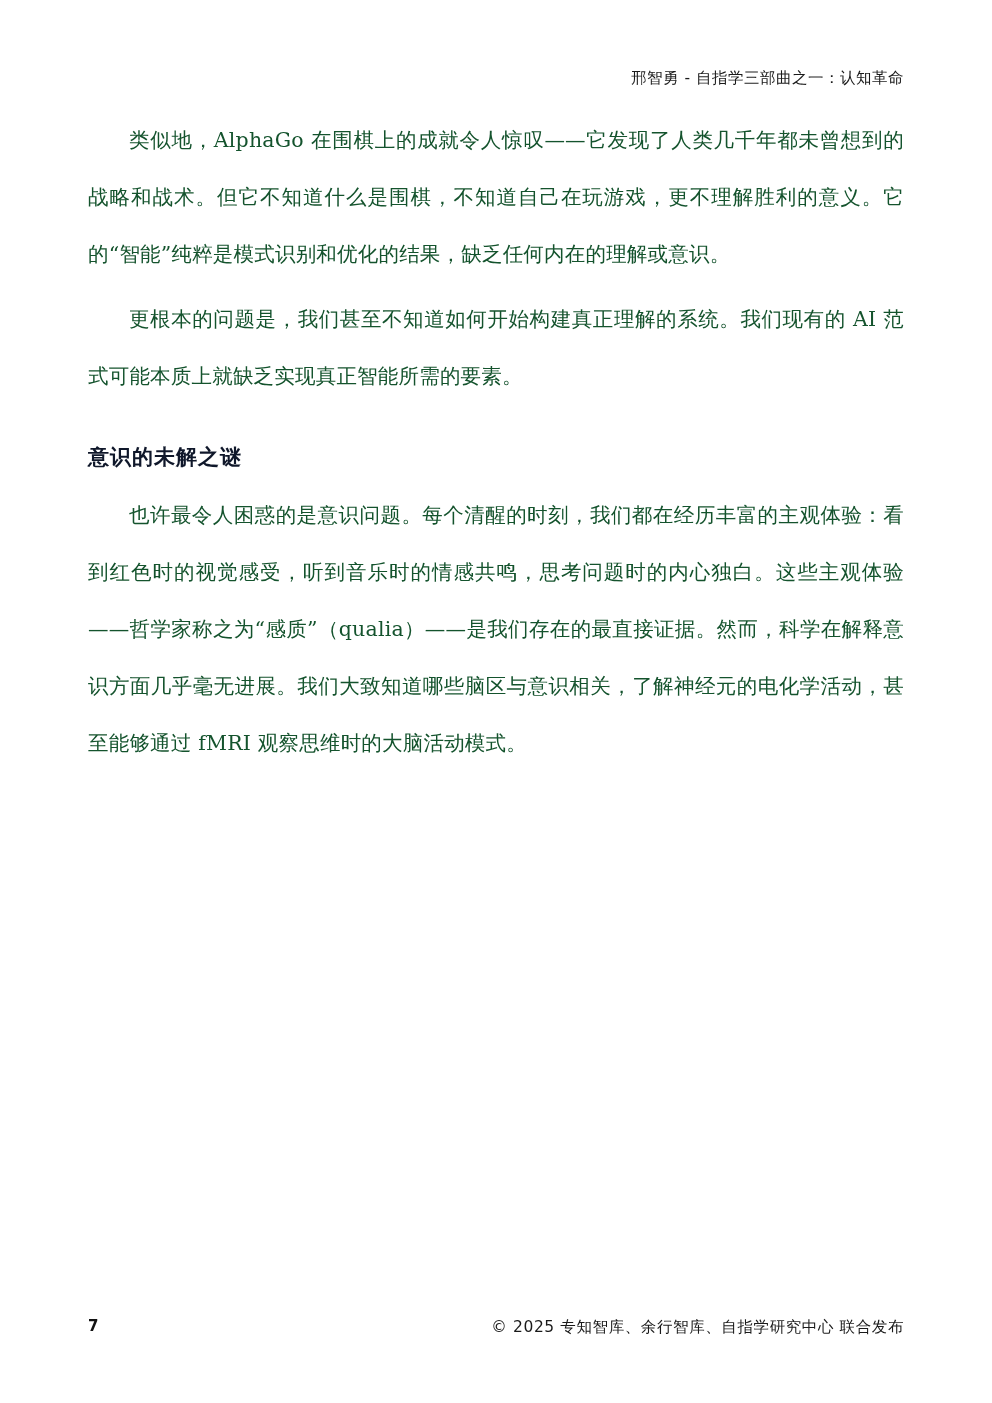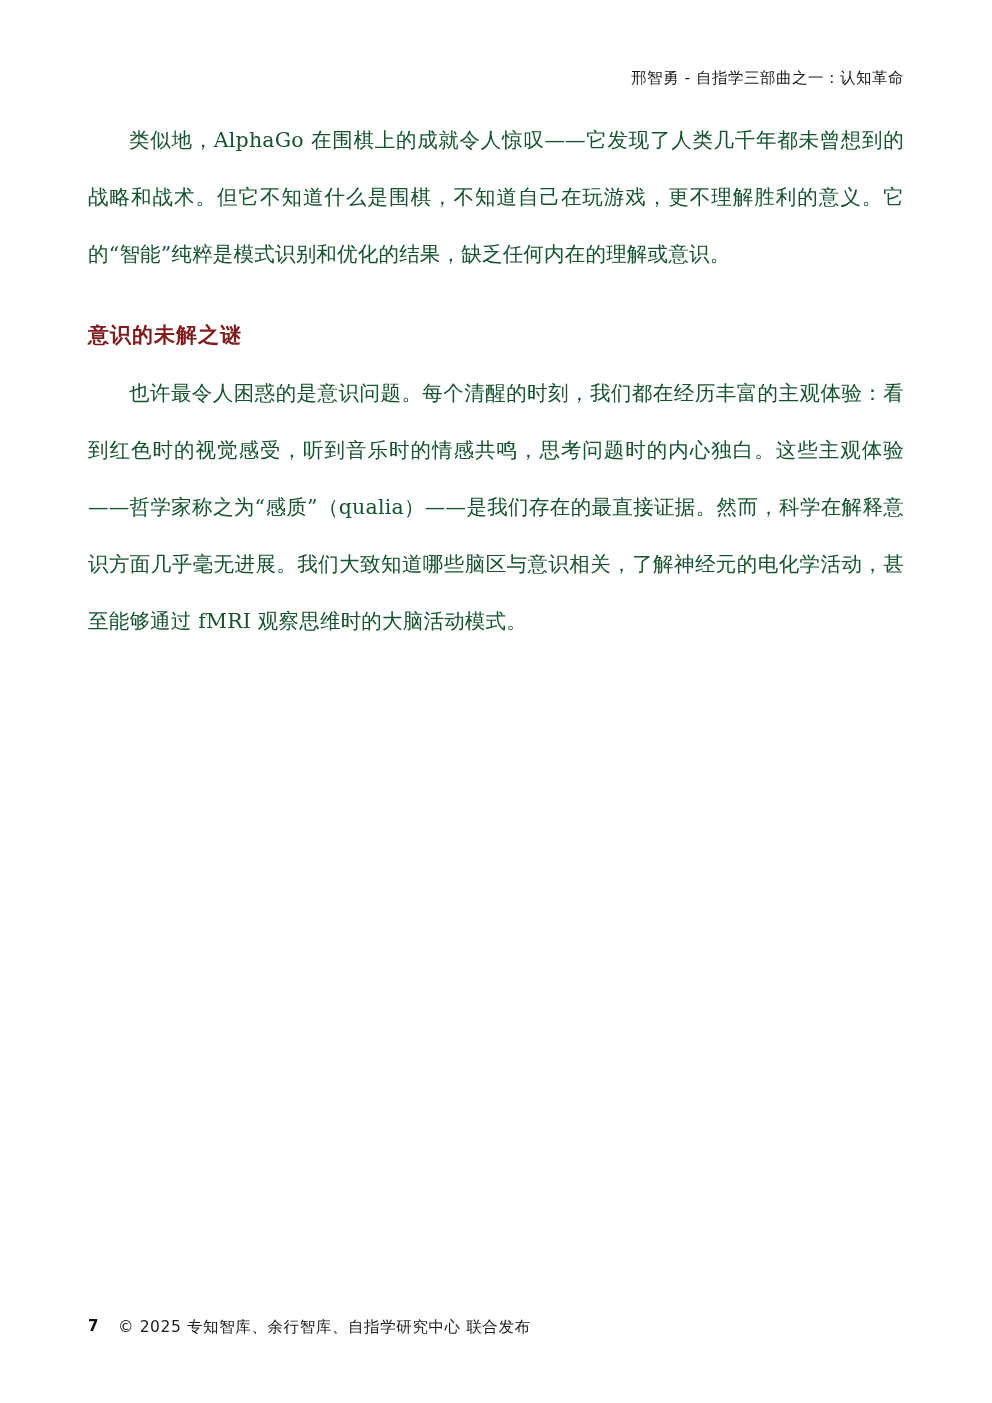--- a/index.html
+++ b/index.html
@@ -53,21 +53,21 @@
     font-family: "DejaVu Serif", "Liberation Serif", serif;
     color: #14532d;
     letter-spacing: 0.2px;
   }
   h2.section {
     margin: 24px 0 2px 0;
     font-size: 21px;
     font-family: "DejaVu Sans", "Liberation Sans", sans-serif;
     font-weight: bold;
     line-height: 56px;
-    color: #7f1d1d;
+    color: #0f172a;
     letter-spacing: 1px;
     text-indent: 0;
   }
   .footer {
     position: absolute;
     left: 88px;
     right: 88px;
     bottom: 62px;
     height: 24px;
   }
@@ -78,37 +78,38 @@
     font-family: "DejaVu Sans", "Liberation Sans", sans-serif;
     font-weight: bold;
     font-size: 15px;
     color: #111111;
   }
   .footer-center {
     position: absolute;
     left: 0;
     right: 0;
     top: 0;
-    text-align: left;
+    text-align: right;
     font-family: "DejaVu Sans", "Liberation Sans", sans-serif;
     font-size: 15.5px;
     color: #1a1a1a;
     letter-spacing: 0.6px;
     padding-left: 30px;
   }
 </style>
 </head>
 <body>
 
 <div class="page">
 
   <div class="header">邢智勇  -  自指学三部曲之一：认知革命</div>
 
   <div class="content">
     <p class="para">类似地，AlphaGo 在围棋上的成就令人惊叹——它发现了人类几千年都未曾想到的战略和战术。但它不知道什么是围棋，不知道自己在玩游戏，更不理解胜利的意义。它的“智能”纯粹是模式识别和优化的结果，缺乏任何内在的理解或意识。</p>
+    <p class="para">更根本的问题是，我们甚至不知道如何开始构建真正理解的系统。我们现有的 AI 范式可能本质上就缺乏实现真正智能所需的要素。</p>
 
     <h2 class="section">意识的未解之谜</h2>
 
     <p class="para">也许最令人困惑的是意识问题。每个清醒的时刻，我们都在经历丰富的主观体验：看到红色时的视觉感受，听到音乐时的情感共鸣，思考问题时的内心独白。这些主观体验——哲学家称之为“感质”（qualia）——是我们存在的最直接证据。然而，科学在解释意识方面几乎毫无进展。我们大致知道哪些脑区与意识相关，了解神经元的电化学活动，甚至能够通过 fMRI 观察思维时的大脑活动模式。</p>
   </div>
 
   <div class="footer">
     <div class="footer-page">7</div>
     <div class="footer-center">© 2025 专知智库、余行智库、自指学研究中心 联合发布</div>
   </div>

